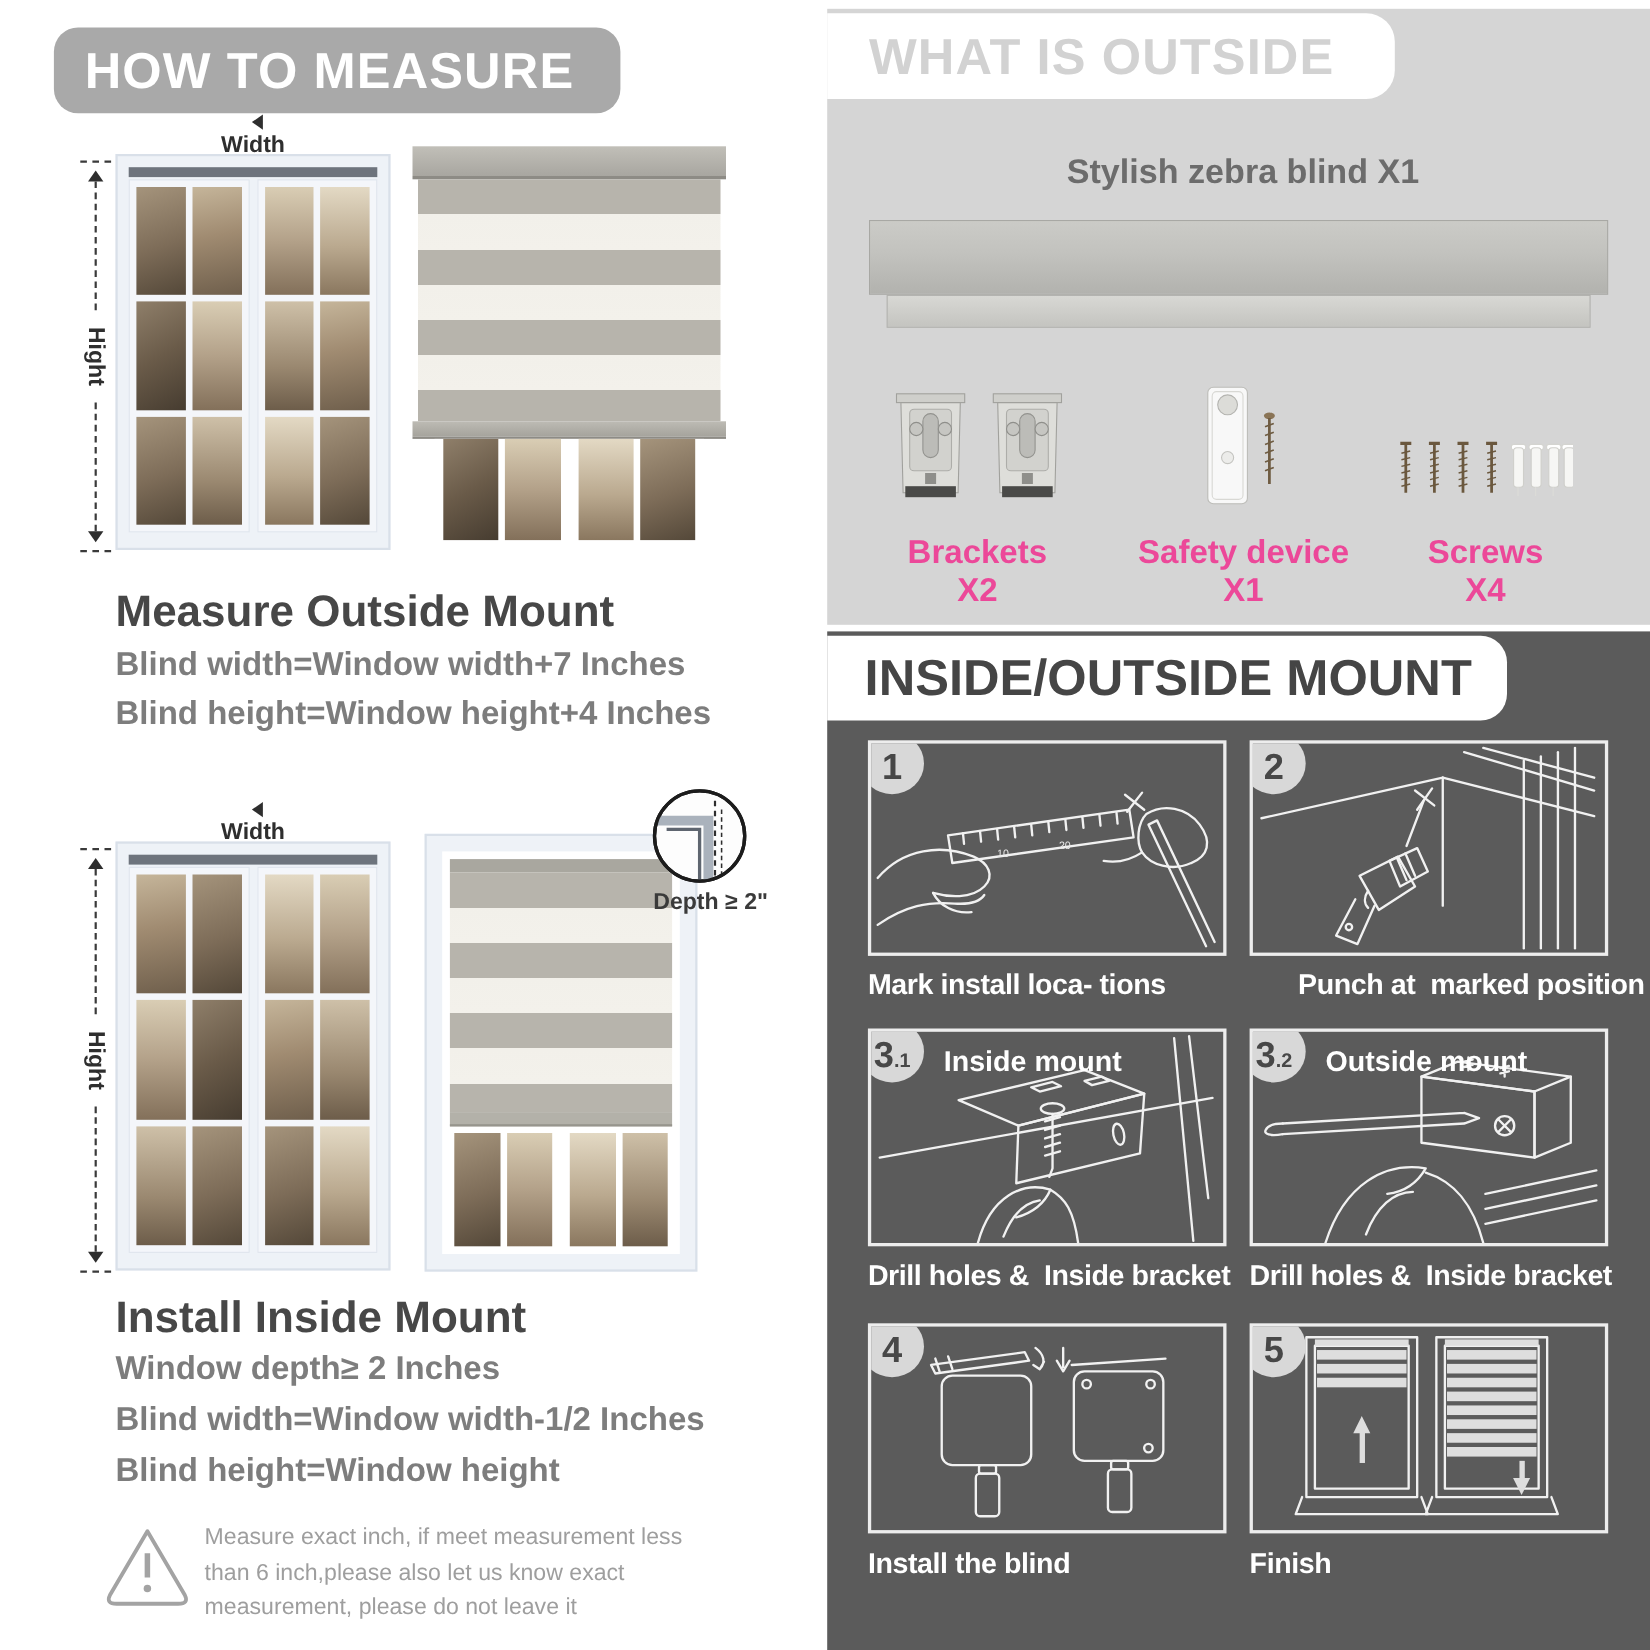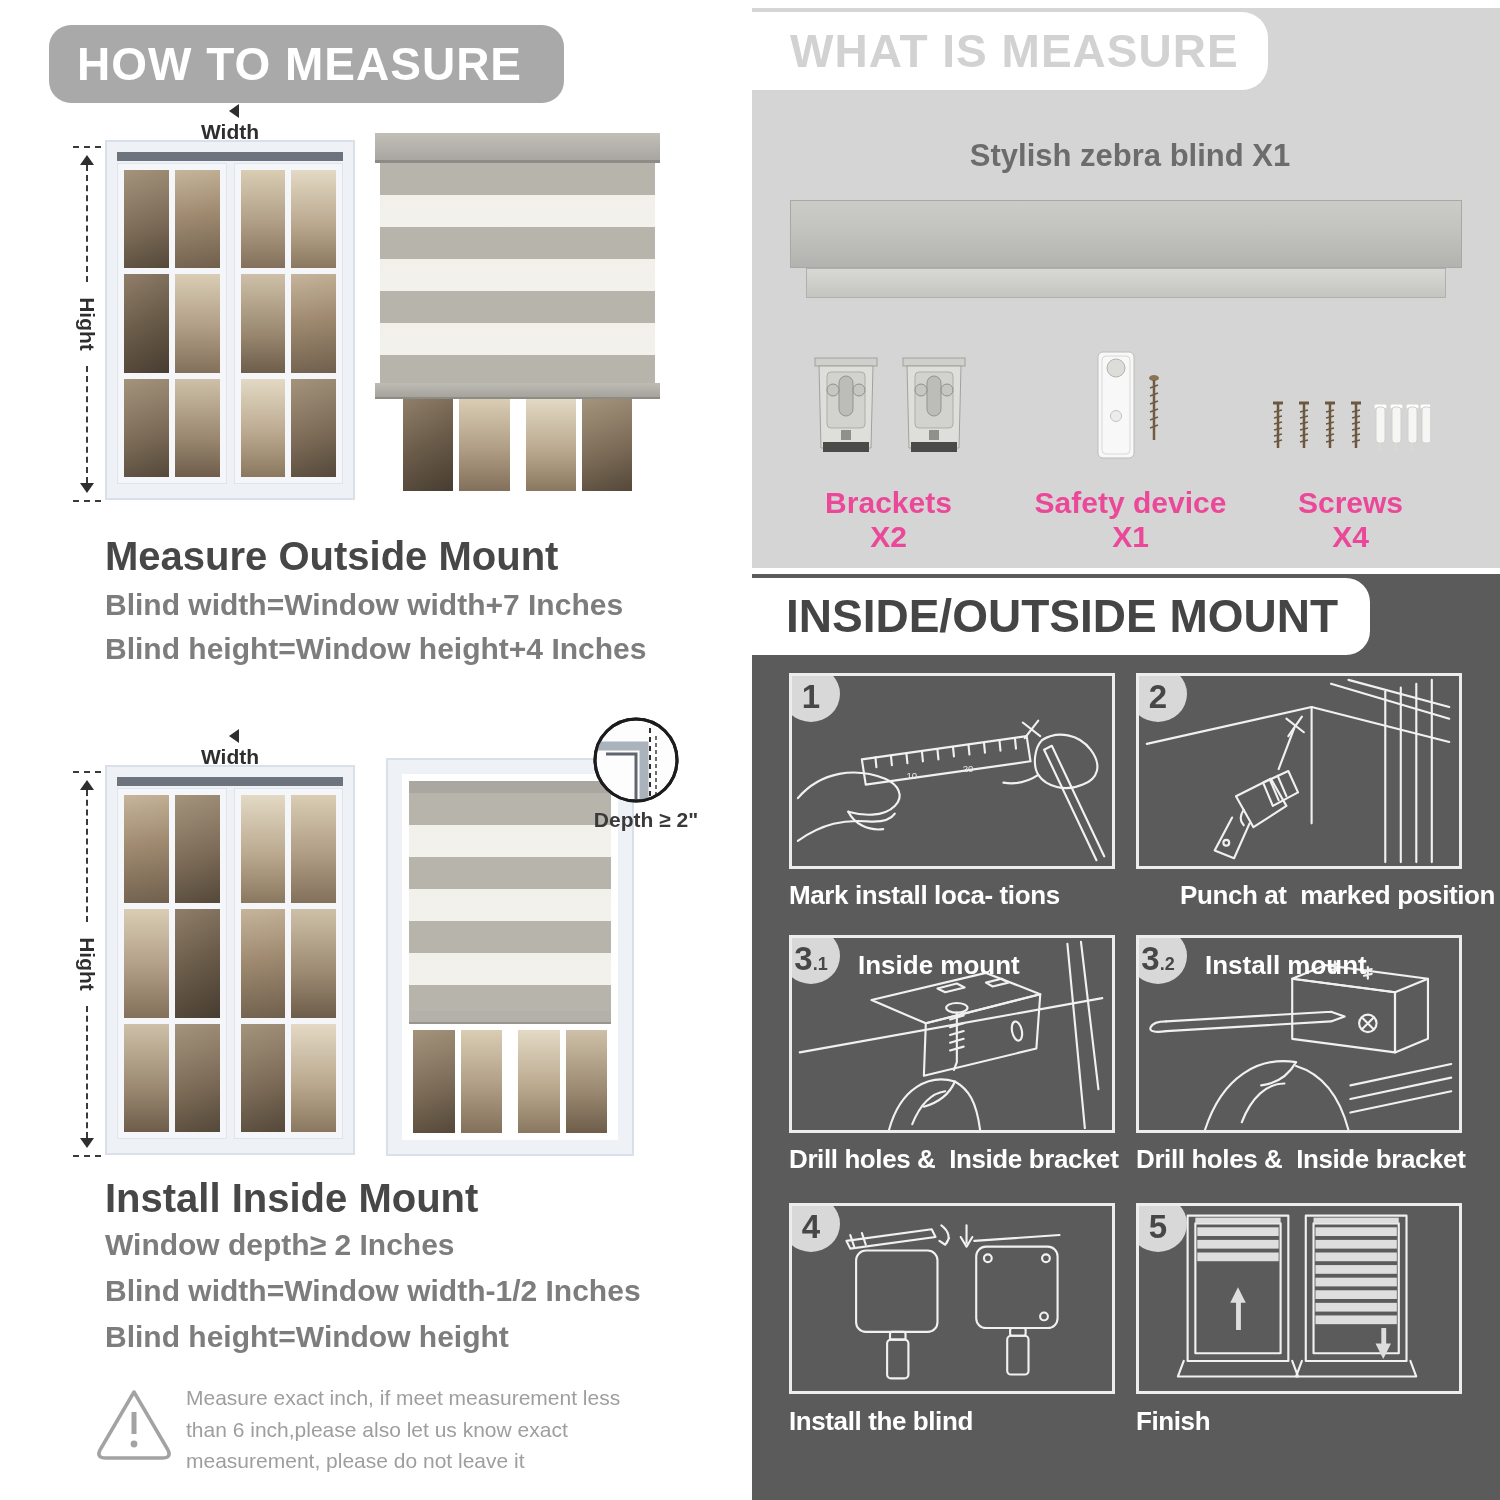--- a/index.html
+++ b/index.html
@@ -234,21 +234,21 @@
     <path d="M42,6 L76,64 Q80,72 70,72 L14,72 Q4,72 8,64 Z" stroke="#a3a3a3" stroke-width="3.5" fill="none" stroke-linejoin="round"></path>
     <line x1="42" y1="26" x2="42" y2="48" stroke="#a3a3a3" stroke-width="5"></line>
     <circle cx="42" cy="58" r="3.4" fill="#a3a3a3"></circle>
   </svg>
 </div>
 <div class="abs note-text" style="left:186px;top:1382px;width:480px;">Measure exact inch, if meet measurement less
 than 6 inch,please also let us know exact
 measurement, please do not leave it</div>
 
 <div class="abs panel-light"></div>
-<div class="abs banner-included">WHAT IS MEASURE</div>
+<div class="abs banner-included">WHAT IS OUTSIDE</div>
 <div class="abs product-label" style="left:850px;top:138px;width:560px;">Stylish zebra blind X1</div>
 
 <div class="abs bar-main" style="left:790px;top:200px;width:672px;height:68px;"></div>
 <div class="abs bar-rail" style="left:806px;top:268px;width:640px;height:30px;"></div>
 
 <div class="abs" style="left:813px;top:356px;width:156px;height:104px;">
   <svg viewBox="0 0 156 104" width="156" height="104">
     <g>
       <g transform="translate(0,0)">
         <rect x="2" y="2" width="62" height="8" fill="#cfcfcb" stroke="#a1a19d"></rect>
@@ -428,21 +428,21 @@
     </g>
   </svg>
 </div>
 <div class="abs caption" style="left:789px;top:1144px;width:330px;">Drill holes &amp;  Inside bracket</div>
 
 <div class="abs step" style="left:1136px;top:935px;width:326px;height:198px;">
   <div class="badge">
       <span class="n">3</span>
       <span class="s">.2</span>
     </div>
-  <div class="step-title">Install mount</div>
+  <div class="step-title">Outside mount</div>
   <svg viewBox="0 0 326 198">
     <g class="art">
       <path d="M190,28 L296,42 L262,56 L156,42 Z"></path>
       <path d="M156,42 L262,56 L262,118 L156,104 Z"></path>
       <path d="M296,42 L296,104 L262,118 L262,56"></path>
       <path d="M200,24 L200,36 M196,28 L204,26 M196,33 L204,31"></path>
       <path d="M234,30 L234,42 M230,34 L238,32 M230,39 L238,37"></path>
       <circle cx="234" cy="88" r="9"></circle>
       <path d="M228,82 L240,94 M240,82 L228,94"></path>
       <path d="M26,86 L196,76 M26,96 L196,86 M196,76 L210,81 L196,86"></path>

